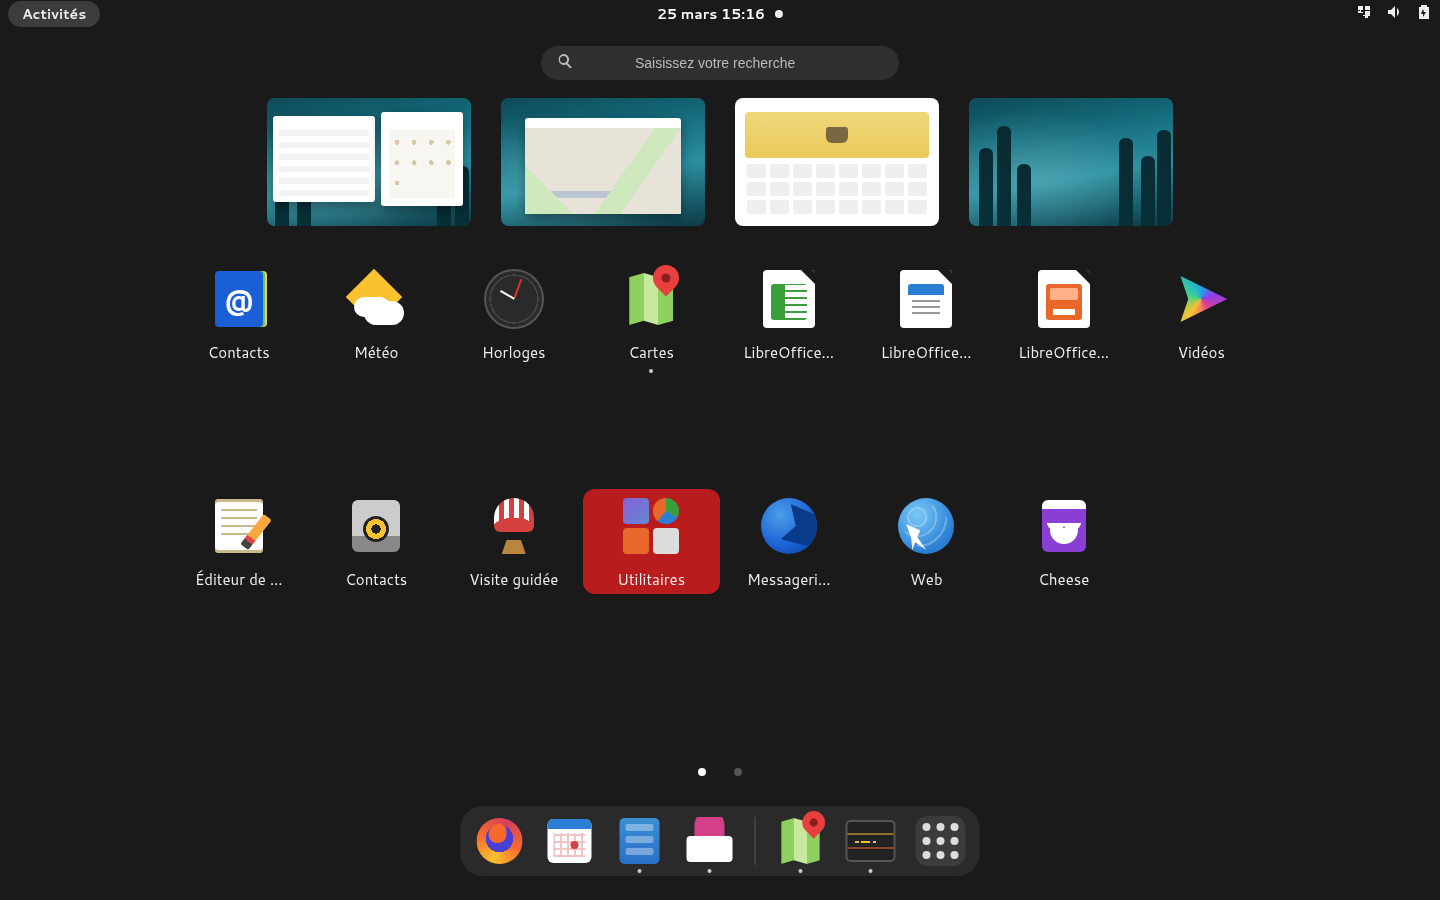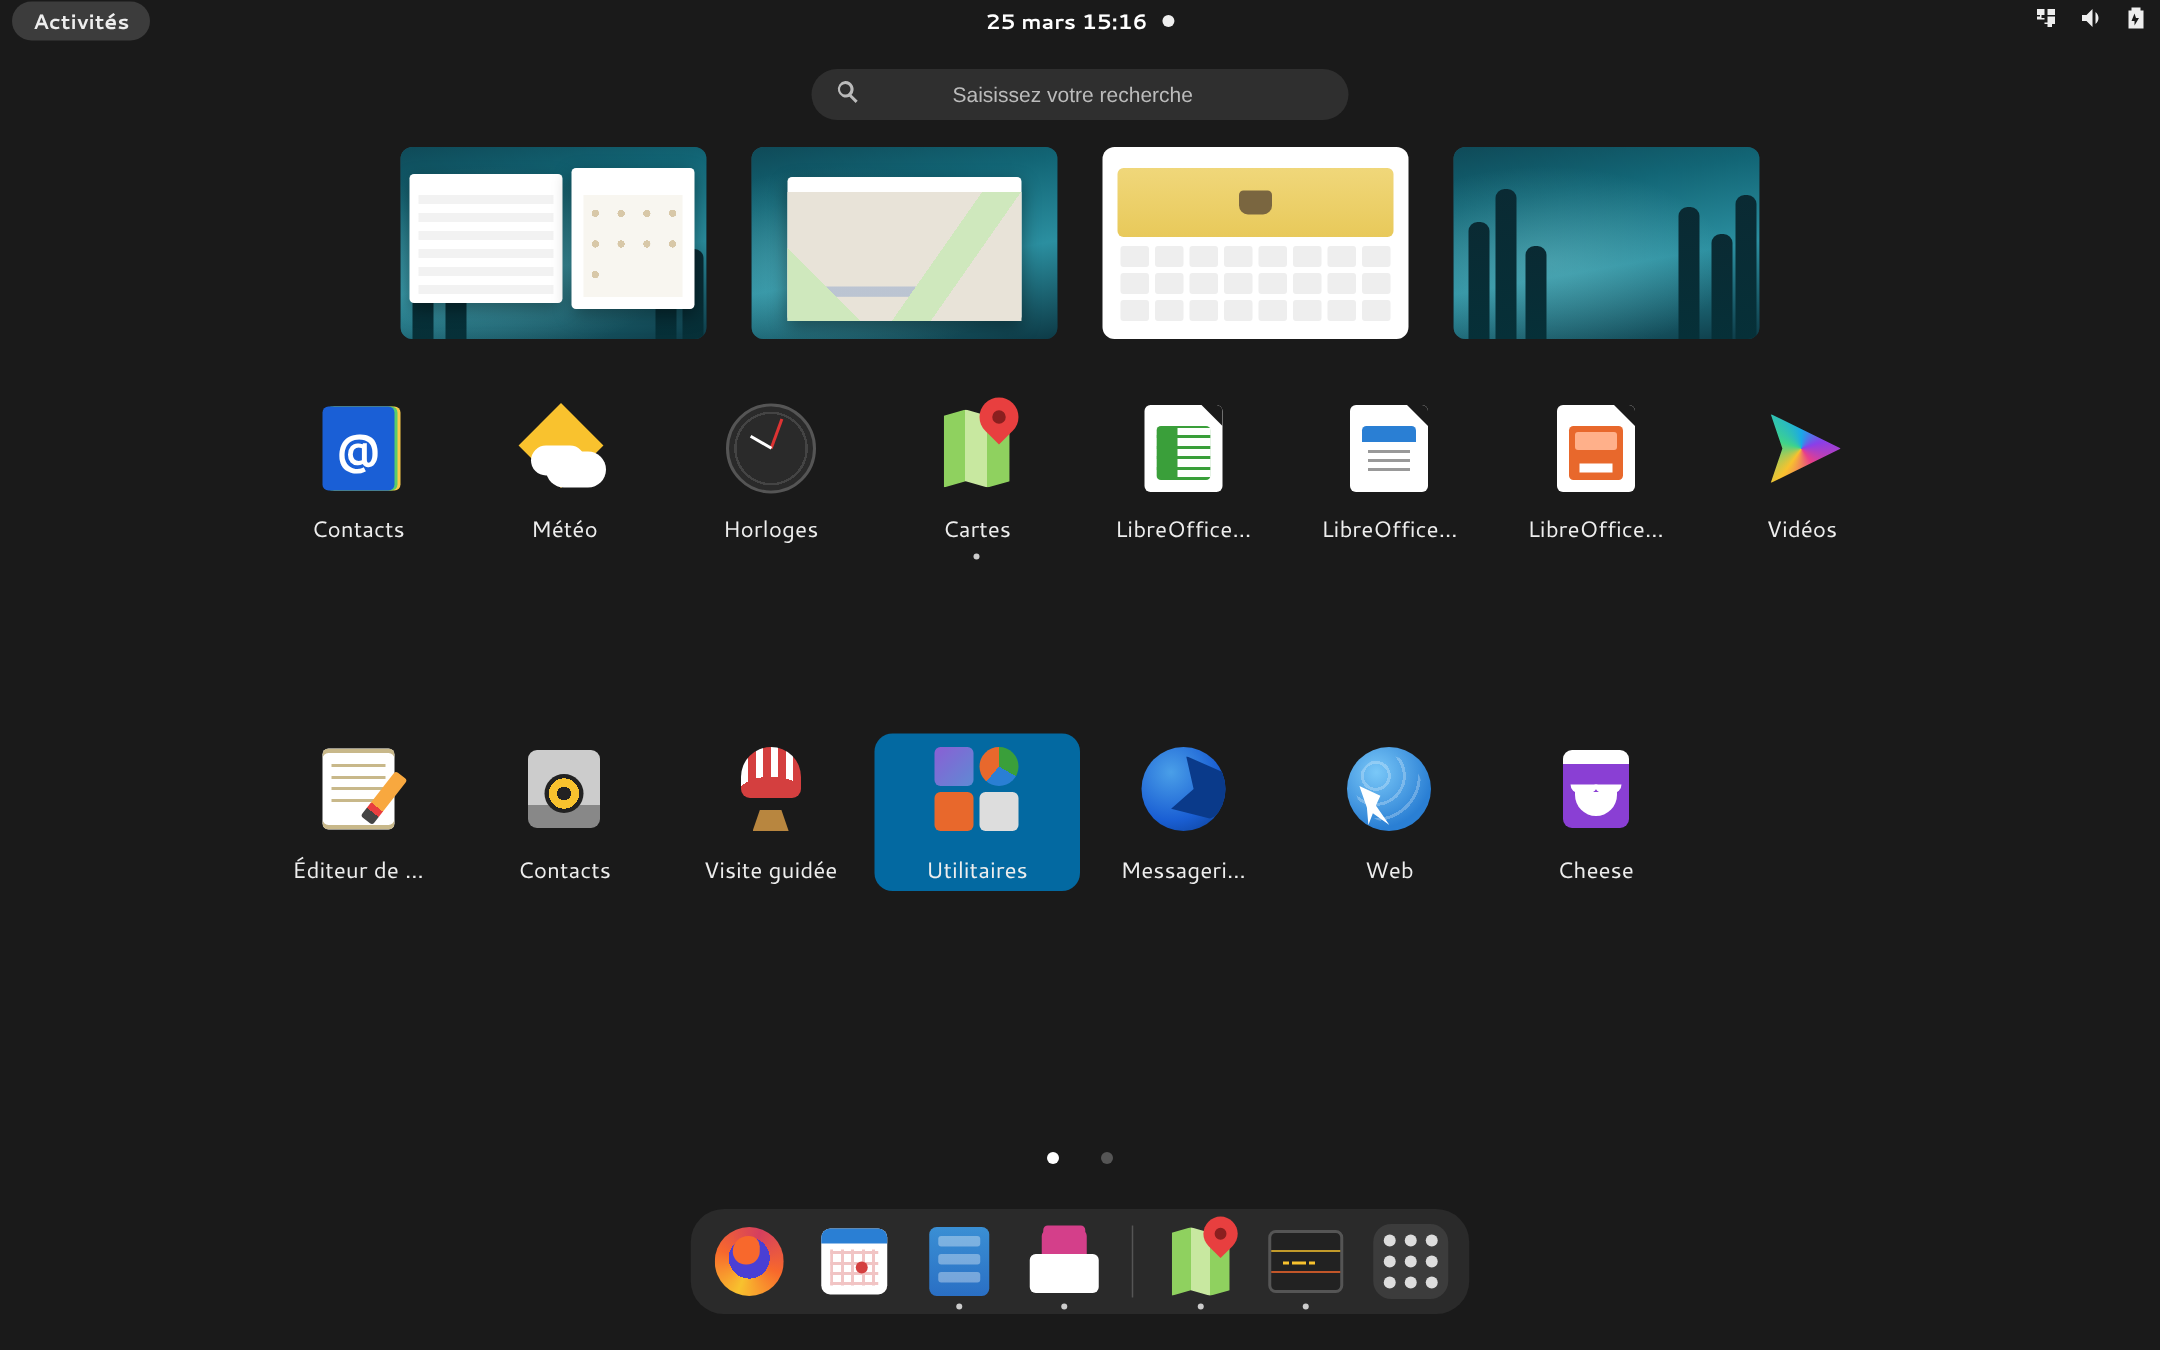--- a/index.html
+++ b/index.html
@@ -49,21 +49,21 @@
      #e8e3d8;}
   
   .ws3{background:#fff;}
   .ws3 .band{position:absolute;left:10px;right:10px;top:14px;height:46px;background:linear-gradient(180deg,#f0d77a,#e8c95a);border-radius:4px;}
   .ws3 .band::after{content:"";position:absolute;left:50%;top:50%;width:22px;height:16px;transform:translate(-50%,-50%);background:#7a6640;border-radius:3px 3px 6px 6px;}
   .ws3 .grid{position:absolute;left:12px;right:12px;top:66px;bottom:8px;display:grid;grid-template-columns:repeat(8,1fr);grid-auto-rows:14px;gap:4px;}
   .ws3 .grid span{background:#eee;border-radius:2px;}
   
   .app-grid{position:absolute;top:262px;left:50%;transform:translateX(-50%);width:1100px;display:grid;grid-template-columns:repeat(8,1fr);row-gap:112px;}
   .app{display:flex;flex-direction:column;align-items:center;gap:12px;text-align:center;border-radius:12px;padding:6px 2px 4px;}
-  .app.folder{background:#0369a1;}
+  .app.folder{background:#b91c1c;}
   .app-label{font-size:15px;color:#eee;max-width:110px;overflow:hidden;text-overflow:ellipsis;white-space:nowrap;}
   .icon-box{width:62px;height:62px;position:relative;display:flex;align-items:center;justify-content:center;}
   .indicator{width:4px;height:4px;background:#ccc;border-radius:50%;margin-top:-6px;}
   
   .pager{position:absolute;left:50%;top:768px;transform:translateX(-50%);display:flex;gap:28px;}
   .pdot{width:8px;height:8px;border-radius:50%;background:#555;}
   .pdot.active{background:#fff;}
   
   .dash{position:absolute;left:50%;bottom:24px;transform:translateX(-50%);background:#2a2a2a;border-radius:22px;padding:10px 14px;display:flex;align-items:center;gap:20px;}
   .dash .sep{width:1px;height:48px;background:#555;}

